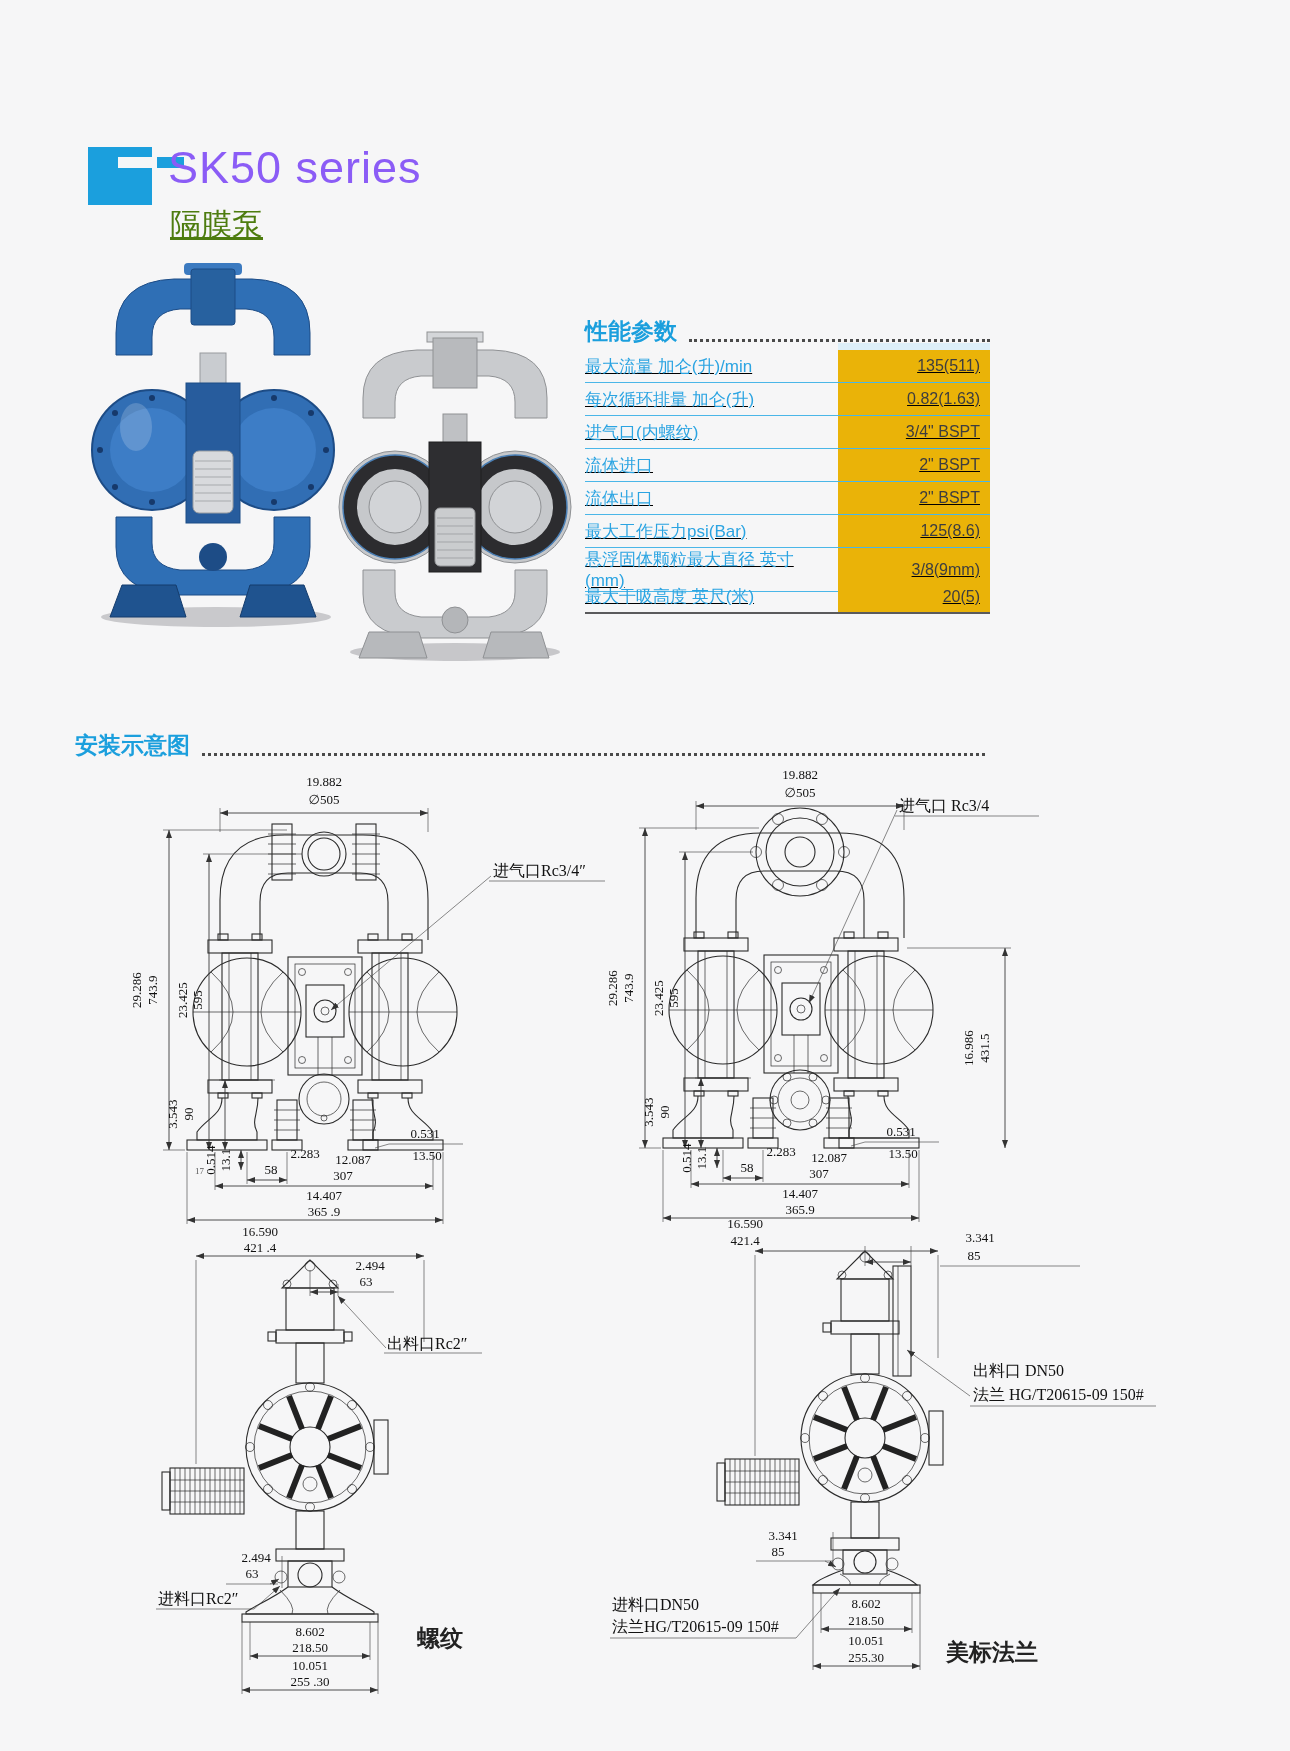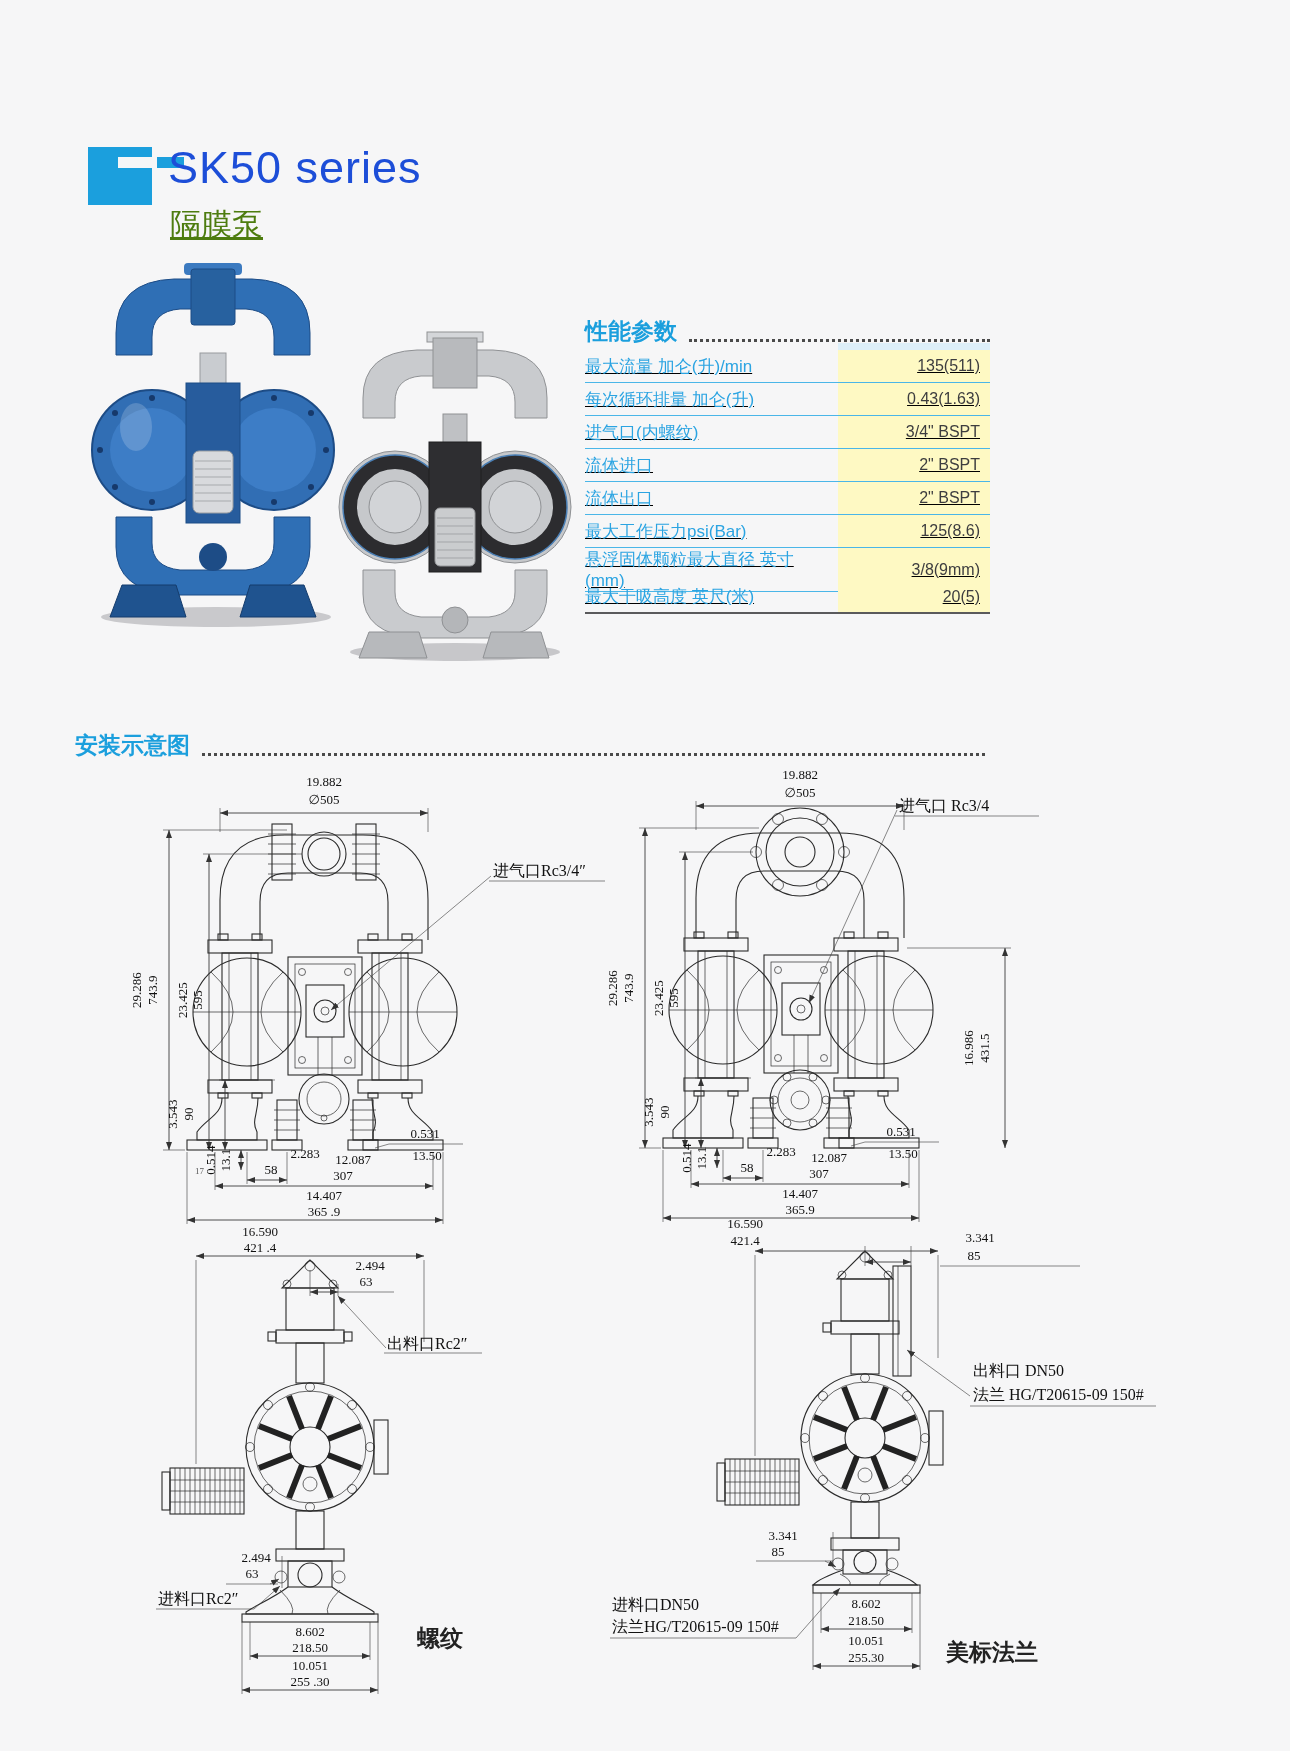--- a/index.html
+++ b/index.html
@@ -3,33 +3,33 @@
 <meta charset="utf-8">
 <style>
   html,body{margin:0;padding:0;}
   body{width:1290px;height:1751px;position:relative;background:#f6f6f7;
        font-family:"Liberation Sans",sans-serif;overflow:hidden;}
   .abs{position:absolute;}
   
   .logo-square{position:absolute;left:88px;top:147px;width:64px;height:58px;background:#1b9fdd;}
   .logo-slot{position:absolute;left:118px;top:157px;width:36px;height:11px;background:#f6f6f7;}
   .logo-dash{position:absolute;left:157px;top:157px;width:27px;height:11px;background:#1b9fdd;}
-  .title{position:absolute;left:168px;top:142px;font-size:45px;letter-spacing:1px;color:#1d4ed8;}
+  .title{position:absolute;left:168px;top:142px;font-size:45px;letter-spacing:1px;color:#8b5cf6;}
   .subtitle{position:absolute;left:170px;top:204px;font-size:31px;color:#4d7c0f;text-decoration:underline;}
   
   .sec{position:absolute;display:flex;align-items:flex-end;justify-content:flex-end;}
   .sec-title{font-size:23px;font-weight:bold;color:#1b9fdd;white-space:nowrap;}
   .dotfill{flex:1;border-bottom:3px dotted #4a4a4a;margin:0 0 5px 12px;}
   
   .ptable{position:absolute;left:585px;top:350px;width:405px;}
   .prow{display:grid;grid-template-columns:1fr 8px 152px;height:33px;text-decoration:underline;}
   .pl{display:flex;align-items:center;font-size:17px;color:#2ba4e2;border-bottom:1px solid #4ab6e8;}
   .pgap{border-bottom:1px solid #4ab6e8;background:transparent;}
   .pv{display:flex;align-items:center;justify-content:flex-end;padding-right:10px;
-      font-size:16px;color:#3d3d3f;background:#fef9c3;border-bottom:1px solid #4ab6e8;}
+      font-size:16px;color:#3d3d3f;background:#eab308;border-bottom:1px solid #4ab6e8;}
   .prow:last-child .pl,.prow:last-child .pv,.prow:last-child .pgap{border-bottom:2px solid #5a5a5c;}
   .vband{position:absolute;left:838px;top:343px;width:152px;height:8px;background:#ddeff9;}
   
   .ol{fill:none;stroke:#2b2b2b;stroke-width:1.1px;}
   .ol2{fill:none;stroke:#2b2b2b;stroke-width:0.7px;}
   .spk{stroke:#222;stroke-width:6px;}
   .dim{stroke:#3a3a3a;stroke-width:0.9px;fill:none;}
   .ext{stroke:#3a3a3a;stroke-width:0.6px;fill:none;}
   text.ds{font:13px "Liberation Serif",serif;fill:#111;}
   text.dc{font:16px "Liberation Serif",serif;fill:#111;}
@@ -138,21 +138,21 @@
 <div class="vband"></div>
 <div class="ptable">
   <div class="prow">
       <div class="pl">最大流量 加仑(升)/min</div>
       <div class="pgap"></div>
       <div class="pv">135(511)</div>
     </div>
   <div class="prow">
       <div class="pl">每次循环排量 加仑(升)</div>
       <div class="pgap"></div>
-      <div class="pv">0.43(1.63)</div>
+      <div class="pv">0.82(1.63)</div>
     </div>
   <div class="prow">
       <div class="pl">进气口(内螺纹)</div>
       <div class="pgap"></div>
       <div class="pv">3/4" BSPT</div>
     </div>
   <div class="prow">
       <div class="pl">流体进口</div>
       <div class="pgap"></div>
       <div class="pv">2" BSPT</div>

